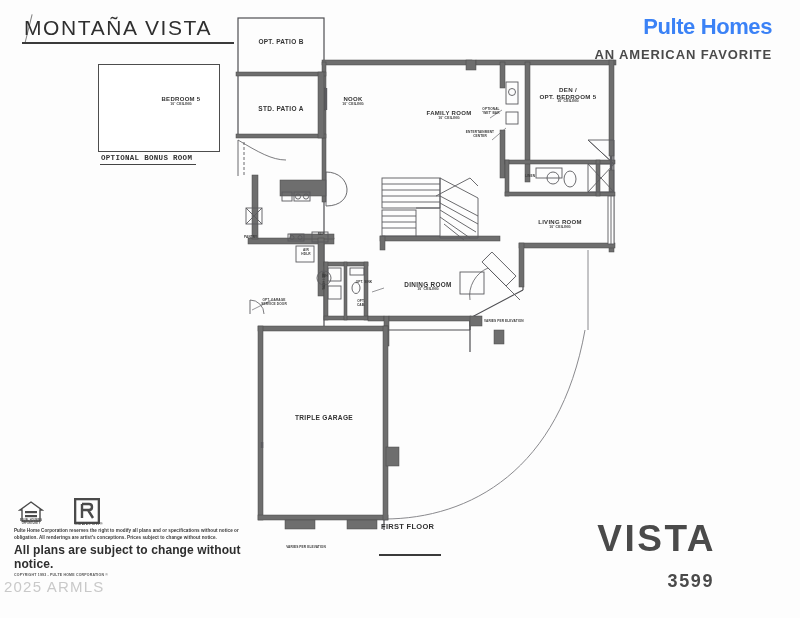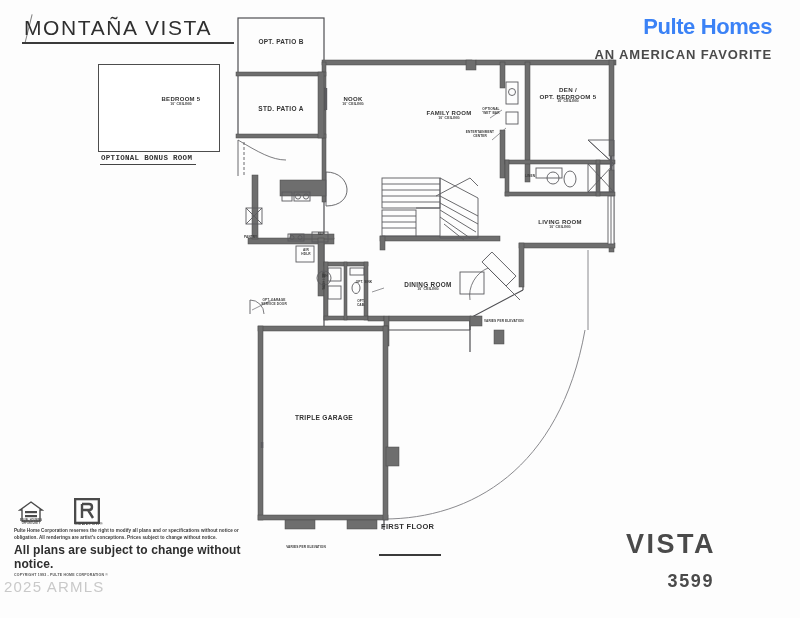--- a/index.html
+++ b/index.html
@@ -31,21 +31,21 @@
              margin-top:7px;}
 
   
   #bonusbox{left:98px;top:64px;width:120px;height:86px;border:1.4px solid #4d4d4d;
             background:#fff;}
   #bonuslabel{left:101px;top:154px;font-size:7.5px;font-weight:700;color:#333;
               letter-spacing:.3px;font-family:Liberation Mono, monospace;}
   #bonusrule{left:100px;top:164px;width:96px;height:1.4px;background:#444;}
 
   
-  #vista{right:84px;bottom:58px;font-size:27px;font-weight:700;letter-spacing:2.5px;
+  #vista{right:84px;bottom:58px;font-size:37px;font-weight:700;letter-spacing:2.5px;
          color:#4a4a4a;margin-top:24px;}
   #vistanum{right:86px;bottom:26px;font-size:18px;font-weight:700;letter-spacing:1.6px;
             color:#4a4a4a;}
   #firstfloor{left:381px;top:522px;font-size:7.5px;font-weight:700;color:#2f2f2f;
               letter-spacing:.3px;}
   #ffrule{left:379px;top:554px;width:62px;height:1.6px;background:#3a3a3a;}
 
   
   #legal{left:14px;top:528px;width:230px;}
   #legal .p1{font-size:4.6px;line-height:1.45;font-weight:700;color:#3a3a3a;

